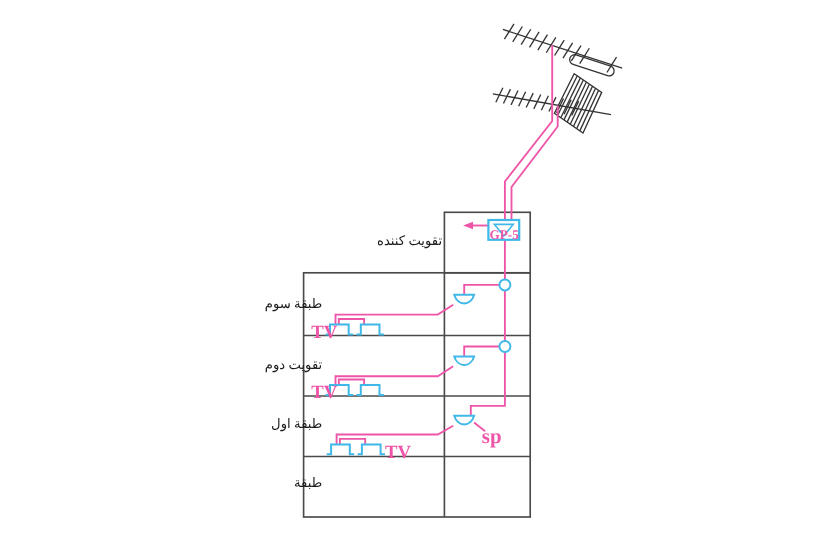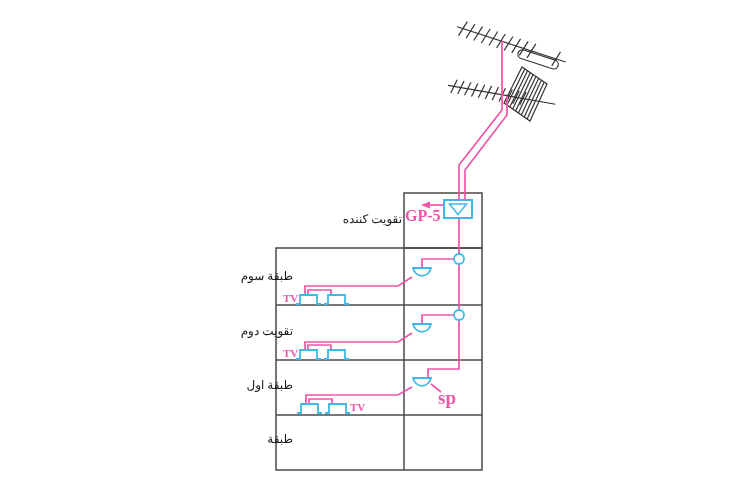--- a/index.html
+++ b/index.html
@@ -9,22 +9,22 @@
   }
   svg{position:absolute;left:0;top:0;}
   .structure{stroke:var(--color-structure,#4a4a4a);}
   .cable{stroke:var(--color-cable,#ee55a8);}
   .device{stroke:var(--color-device,#3fb8e8);}
   .ant{stroke:var(--color-antenna,#333333);}
   .lbl{position:absolute;color:var(--color-text,#1a1a1a);font-size:12px;line-height:1.2;}
   .fa{font-family:Liberation Serif, serif;}
   .floor-lbl{width:90px;}
   .pink{color:var(--color-cable,#ee55a8);font-family:"Liberation Serif", serif;font-weight:bold;}
-  .tv{font-size:11px;}
-  .gp5{font-size:16px;}
+  .tv{font-size:17px;}
+  .gp5{font-size:12px;padding-left:40px;}
   .sp{font-size:19px;}
 </style>
 </head>
 <body>
 
 <div class="canvas">
 
   <svg width="750" height="500" viewBox="0 0 750 500">
 
     <g class="structure" fill="none" stroke-width="1.5">

